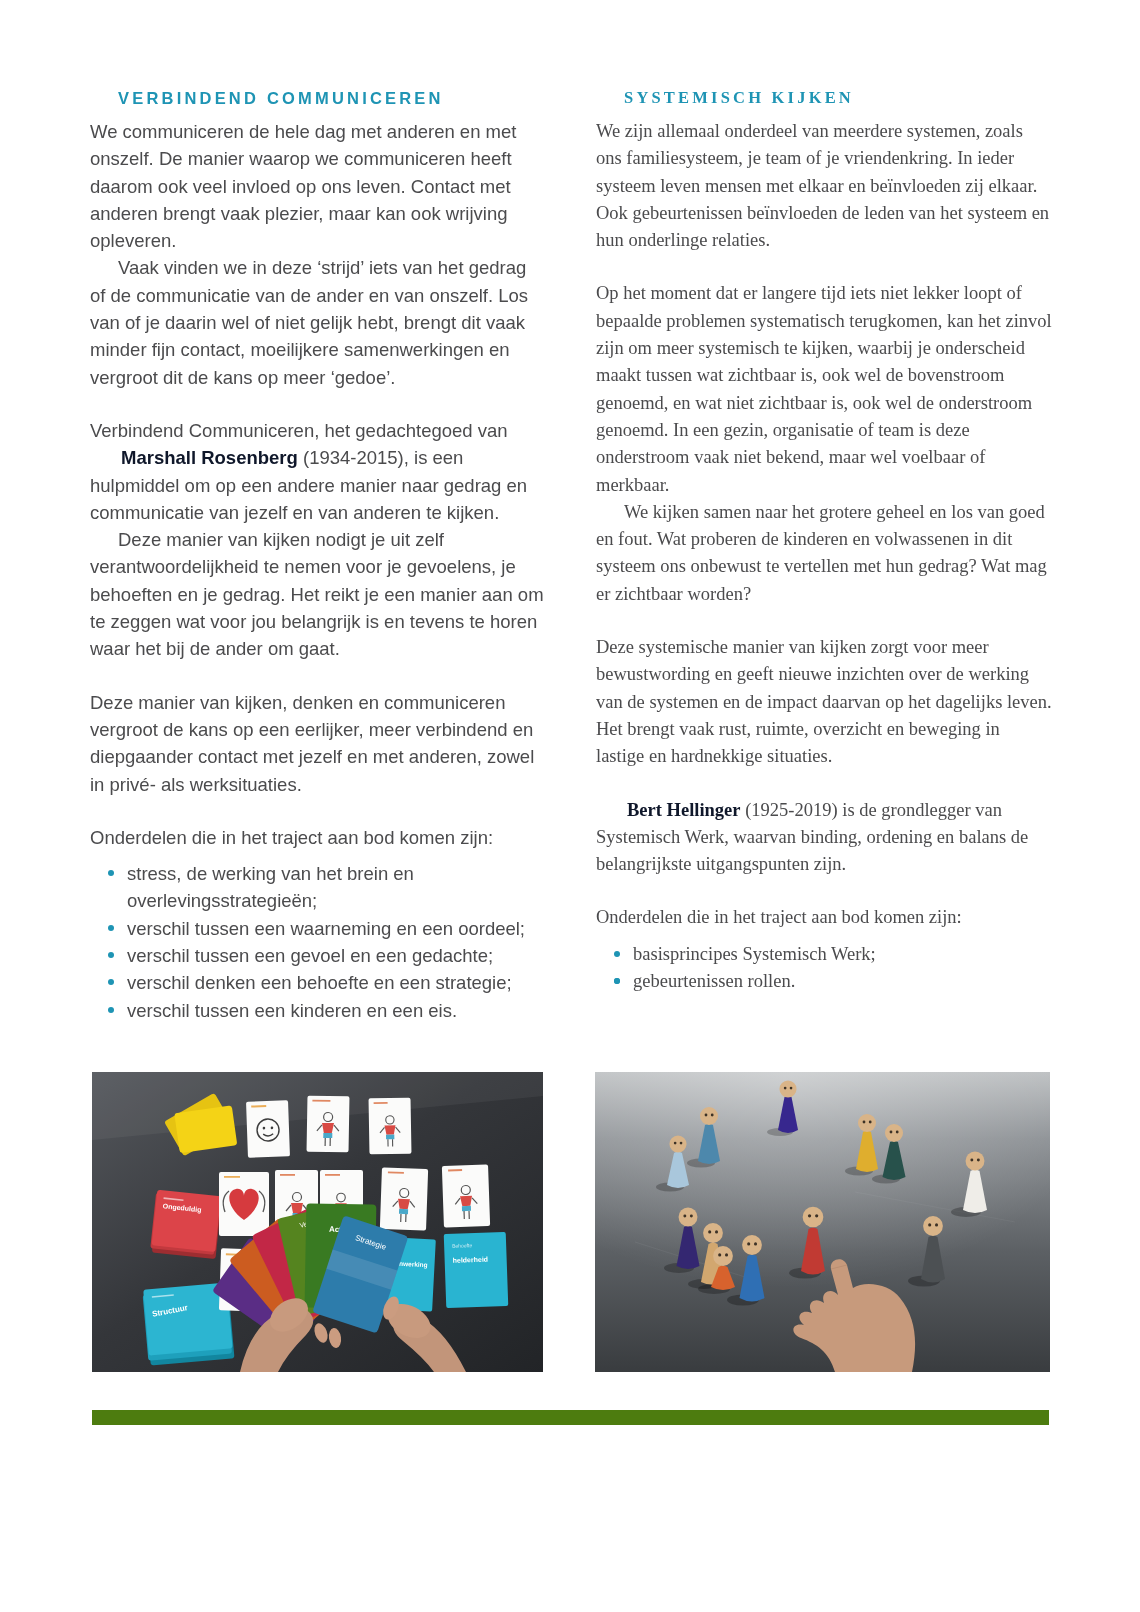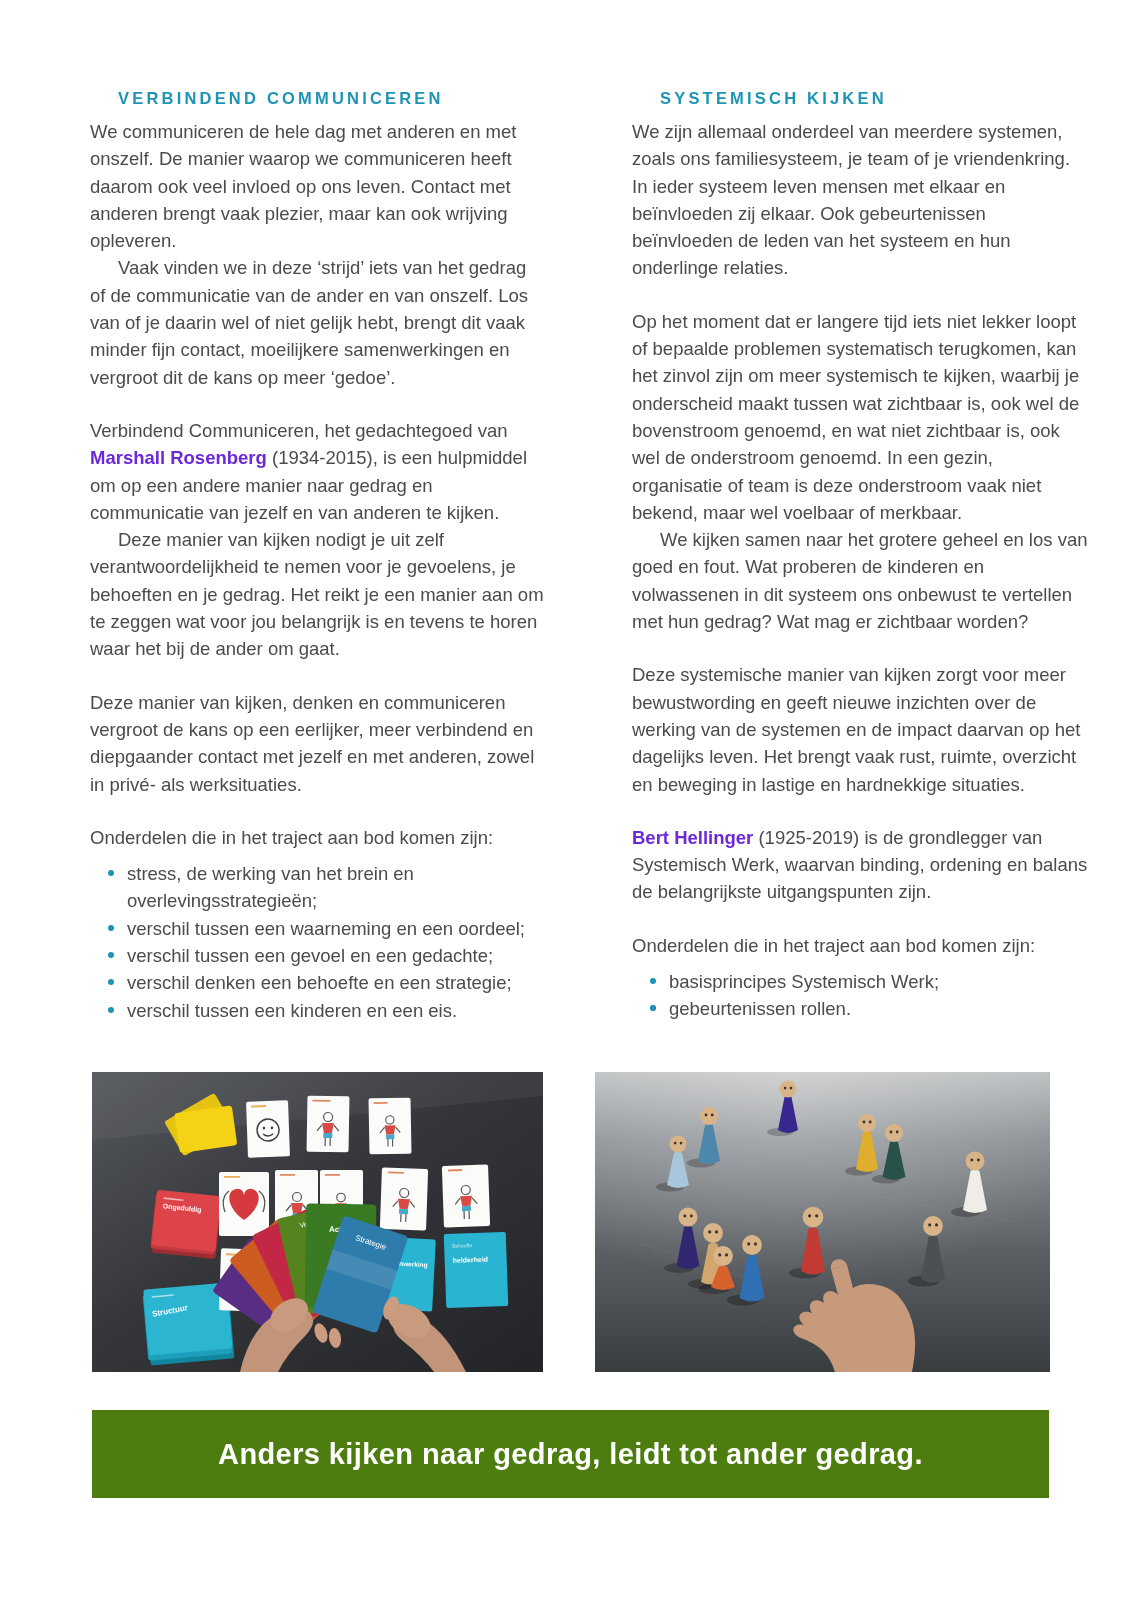--- a/index.html
+++ b/index.html
@@ -1,26 +1,26 @@
 <!DOCTYPE html>
 <html><head>
 <meta charset="utf-8">
 <style>
   html,body{margin:0;padding:0;background:#ffffff;}
-  .page{position:relative;width:1140px;height:1612px;background:#ffffff;overflow:hidden;
+  .page{position:relative;width:1140px;height:1425px;background:#ffffff;overflow:hidden;
         font-family:"Liberation Sans","DejaVu Sans",sans-serif;}
   .col{position:absolute;top:88px;font-size:18.5px;line-height:27.3px;color:#4b4b4d;}
   .col-left{left:90px;width:455px;}
-  .col-right{left:632px;width:456px;}
+  .col-right{left:596px;width:456px;font-family:Liberation Serif, serif;}
   .heading{margin:0 0 10px 28px;font-size:16.5px;line-height:20px;letter-spacing:3.2px;
            color:#1e94b4;font-weight:bold;}
   .col p{margin:0;}
   .col p.gap{margin-top:26px;}
   .col p.indent{text-indent:28px;}
-  .col strong{color:#6d28d9;}
+  .col strong{color:#0f172a;margin-left:31px;}
   .col ul{list-style:none;margin:9px;padding:0;}
   .col li{position:relative;padding-left:28px;}
   .dot{position:absolute;left:9px;top:10px;width:6px;height:6px;border-radius:50%;background:#1e94b4;}
   .photo{position:absolute;top:1072px;display:block;}
   .photo-left{left:92px;}
   .photo-right{left:595px;}
   .banner{position:absolute;left:92px;top:1410px;width:957px;height:88px;background:#4d7c0f;
           display:flex;align-items:center;justify-content:center;font-weight:bold;}
   .banner-text{color:#ffffff;font-size:29px;letter-spacing:0.4px;}
   svg text{font-family:"Liberation Sans","DejaVu Sans",sans-serif;fill:#ffffff;}

